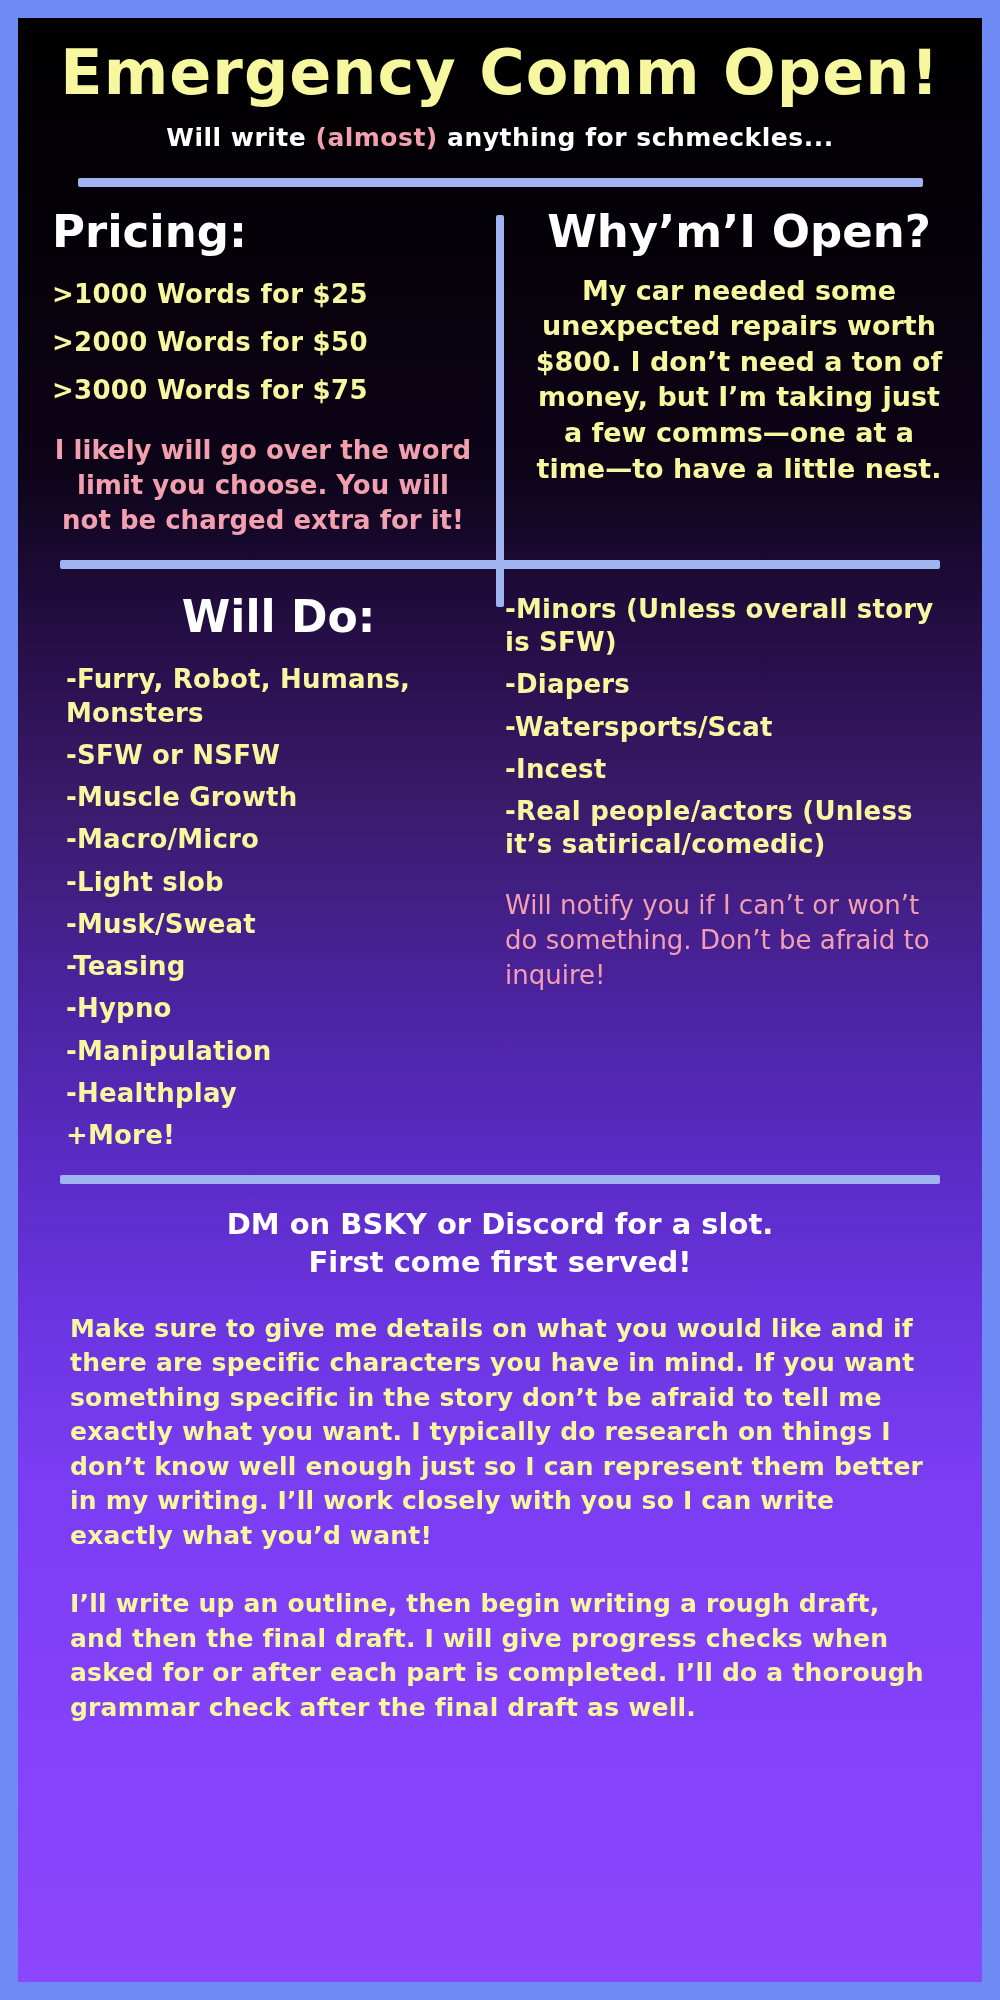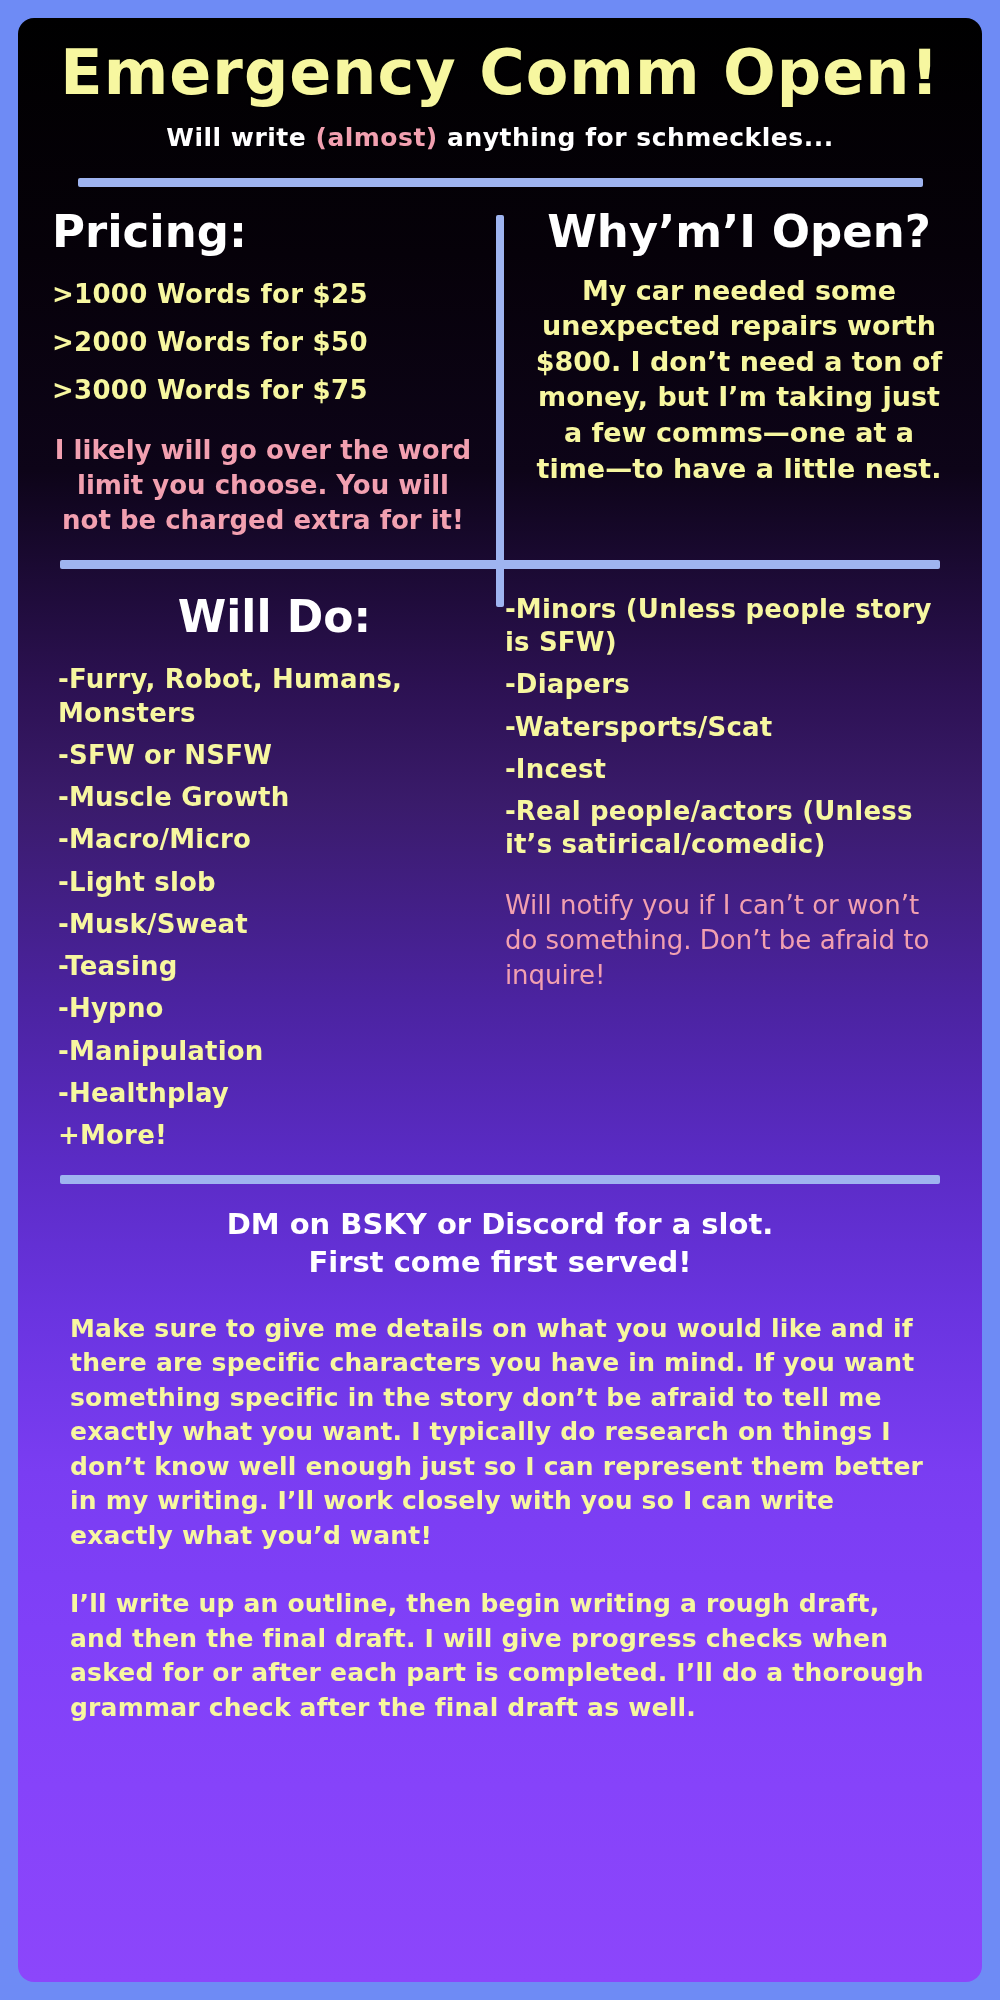--- a/index.html
+++ b/index.html
@@ -28,21 +28,20 @@
         #2c1152 34%,
         #3a1b6b 40%,
         #4b23a0 50%,
         #5a2bc4 58%,
         #6a34e0 66%,
         #7a3df2 74%,
         #8040f8 82%,
         #8643fa 90%,
         #8c46fb 100%);
     overflow: hidden;
-    border-radius: 16px;
   }
   .header {
     padding-top: 22px;
     text-align: center;
   }
   .title {
     font-size: 62px;
     font-weight: bold;
     color: #f7f7a0;
     letter-spacing: 1px;
@@ -127,21 +126,21 @@
     font-size: 27px;
     font-weight: bold;
     color: #f7f7a0;
     line-height: 1.32;
   }
 
   
   .sec2 {
     display: flex;
     margin-top: 24px;
-    padding: 0 26px;
+    padding: 0 34px;
     box-sizing: border-box;
   }
   .sec2 .col-left {
     width: 49%;
     box-sizing: border-box;
     padding-left: 14px;
   }
   .sec2 .col-right {
     width: 51%;
     box-sizing: border-box;
@@ -234,21 +233,21 @@
       <div class="bullet">-Light slob</div>
       <div class="bullet">-Musk/Sweat</div>
       <div class="bullet">-Teasing</div>
       <div class="bullet">-Hypno</div>
       <div class="bullet">-Manipulation</div>
       <div class="bullet">-Healthplay</div>
       <div class="bullet">+More!</div>
     </div>
 
     <div class="col-right">
-      <div class="bullet">-Minors (Unless people story is SFW)</div>
+      <div class="bullet">-Minors (Unless overall story is SFW)</div>
       <div class="bullet">-Diapers</div>
       <div class="bullet">-Watersports/Scat</div>
       <div class="bullet">-Incest</div>
       <div class="bullet">-Real people/actors (Unless it’s satirical/comedic)</div>
       <div class="note-pink2">Will notify you if I can’t or won’t do something. Don’t be afraid to inquire!</div>
     </div>
   </div>
 
   <div class="rule rule-bot"></div>
 

